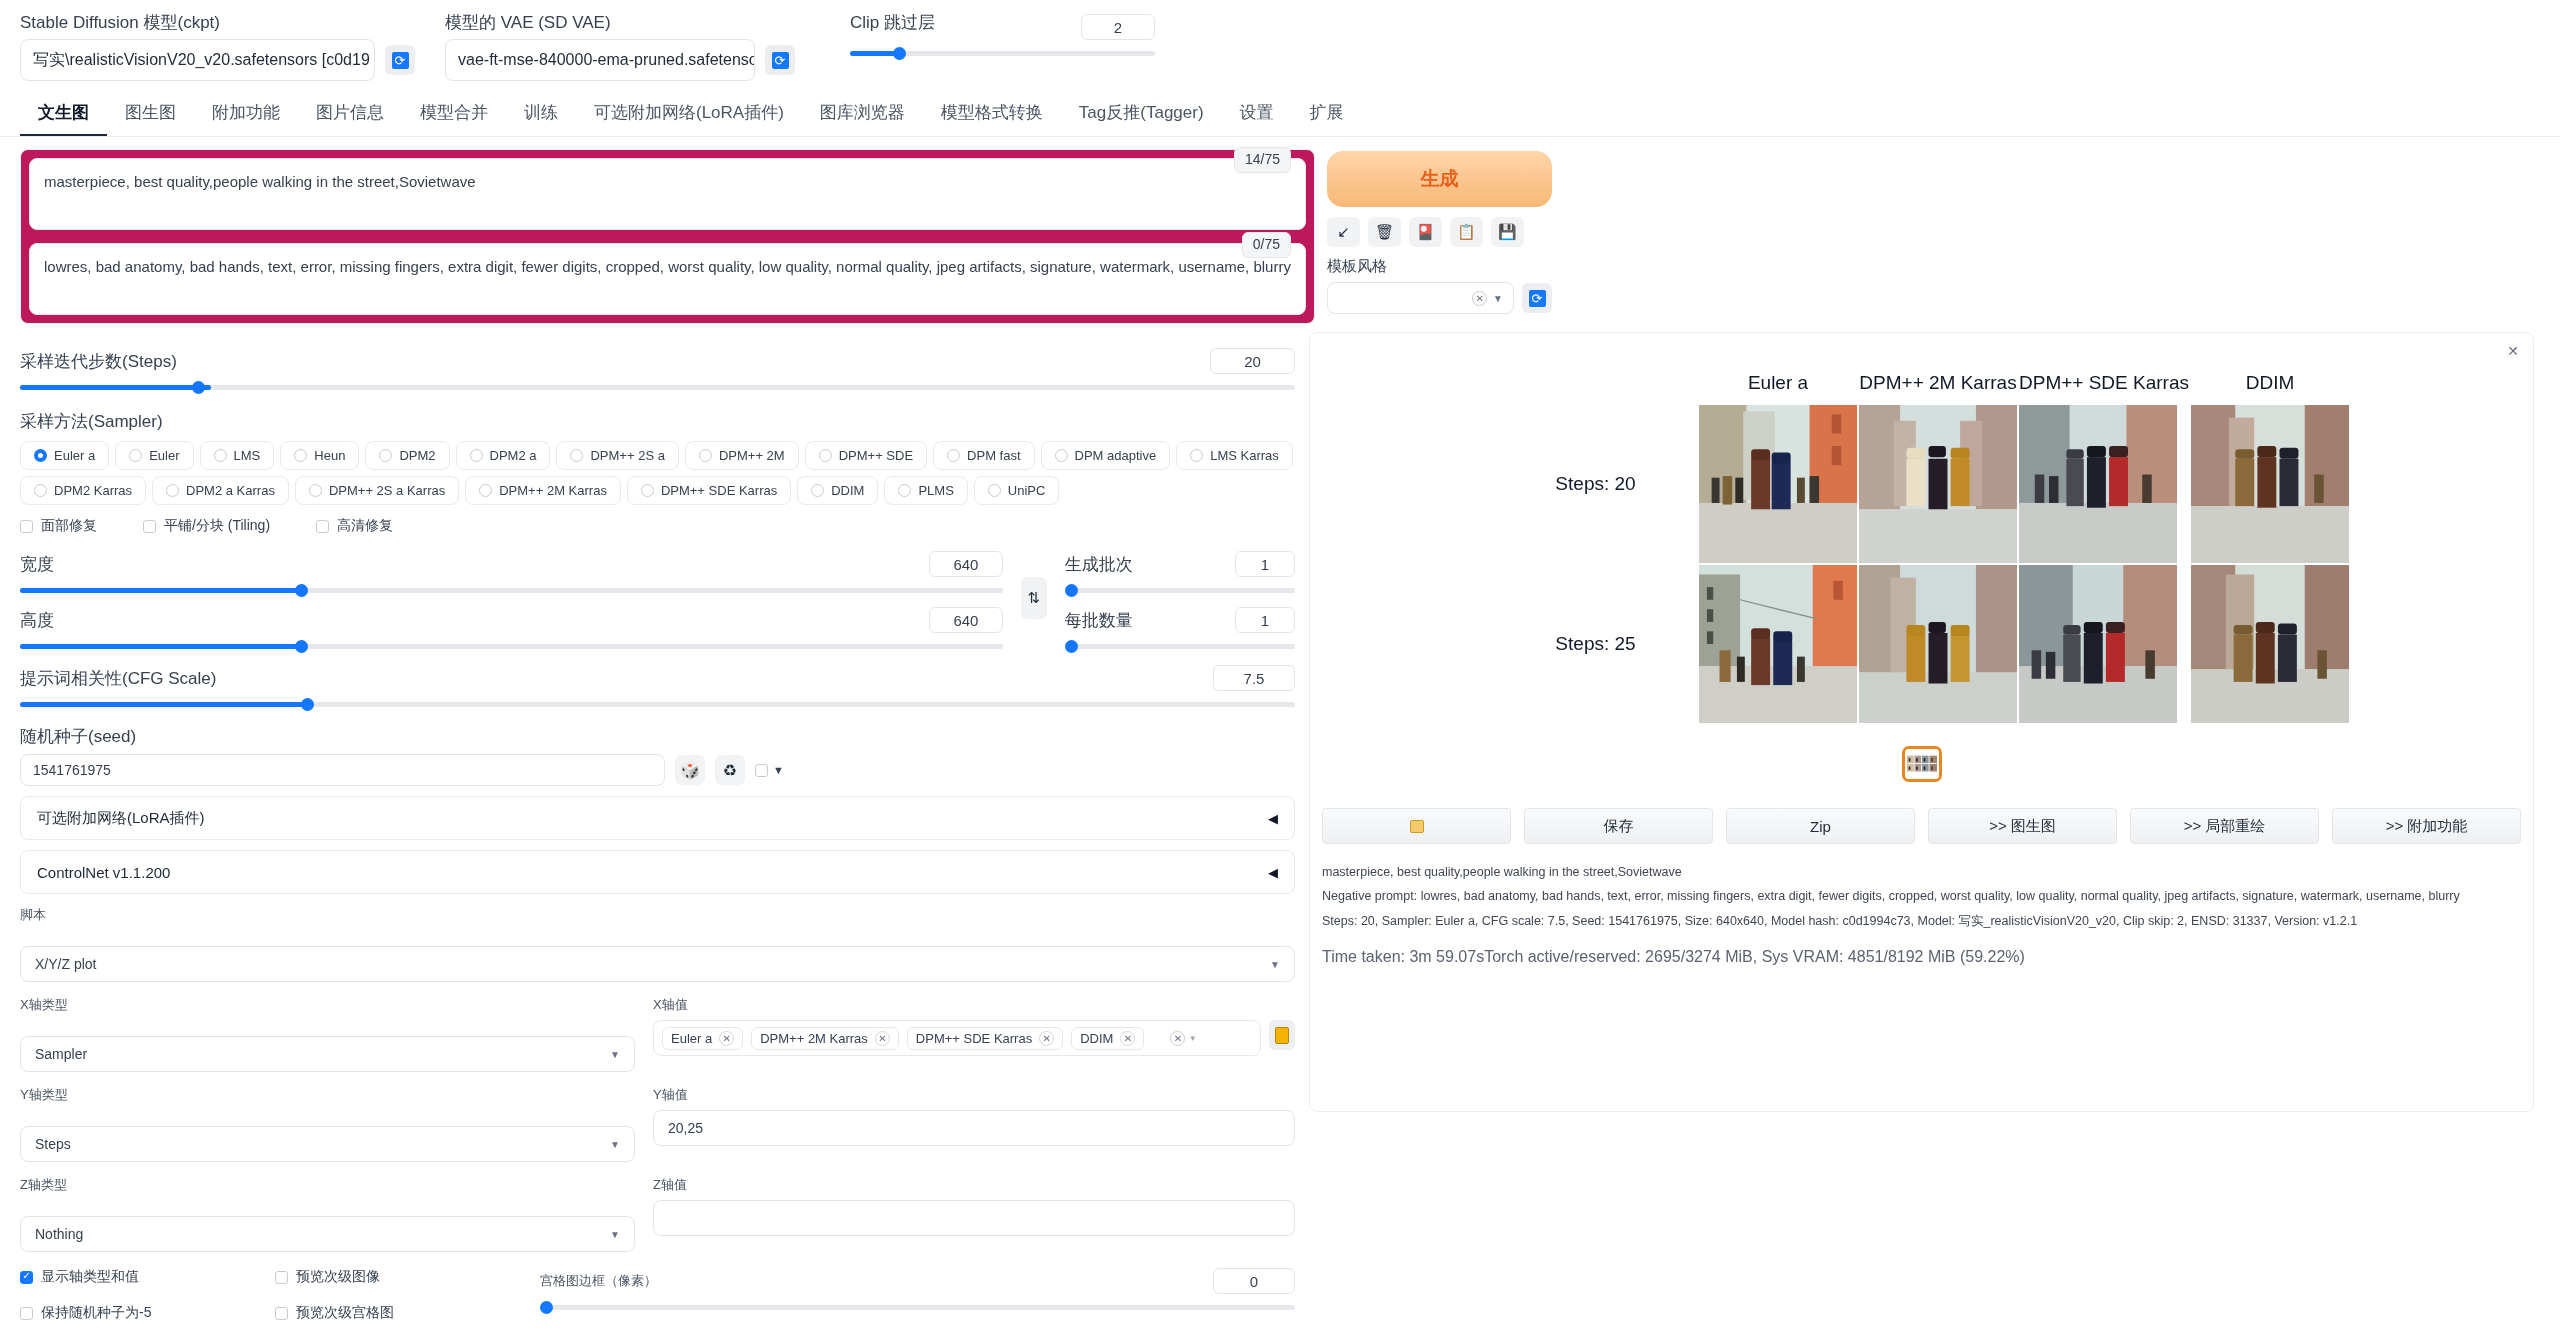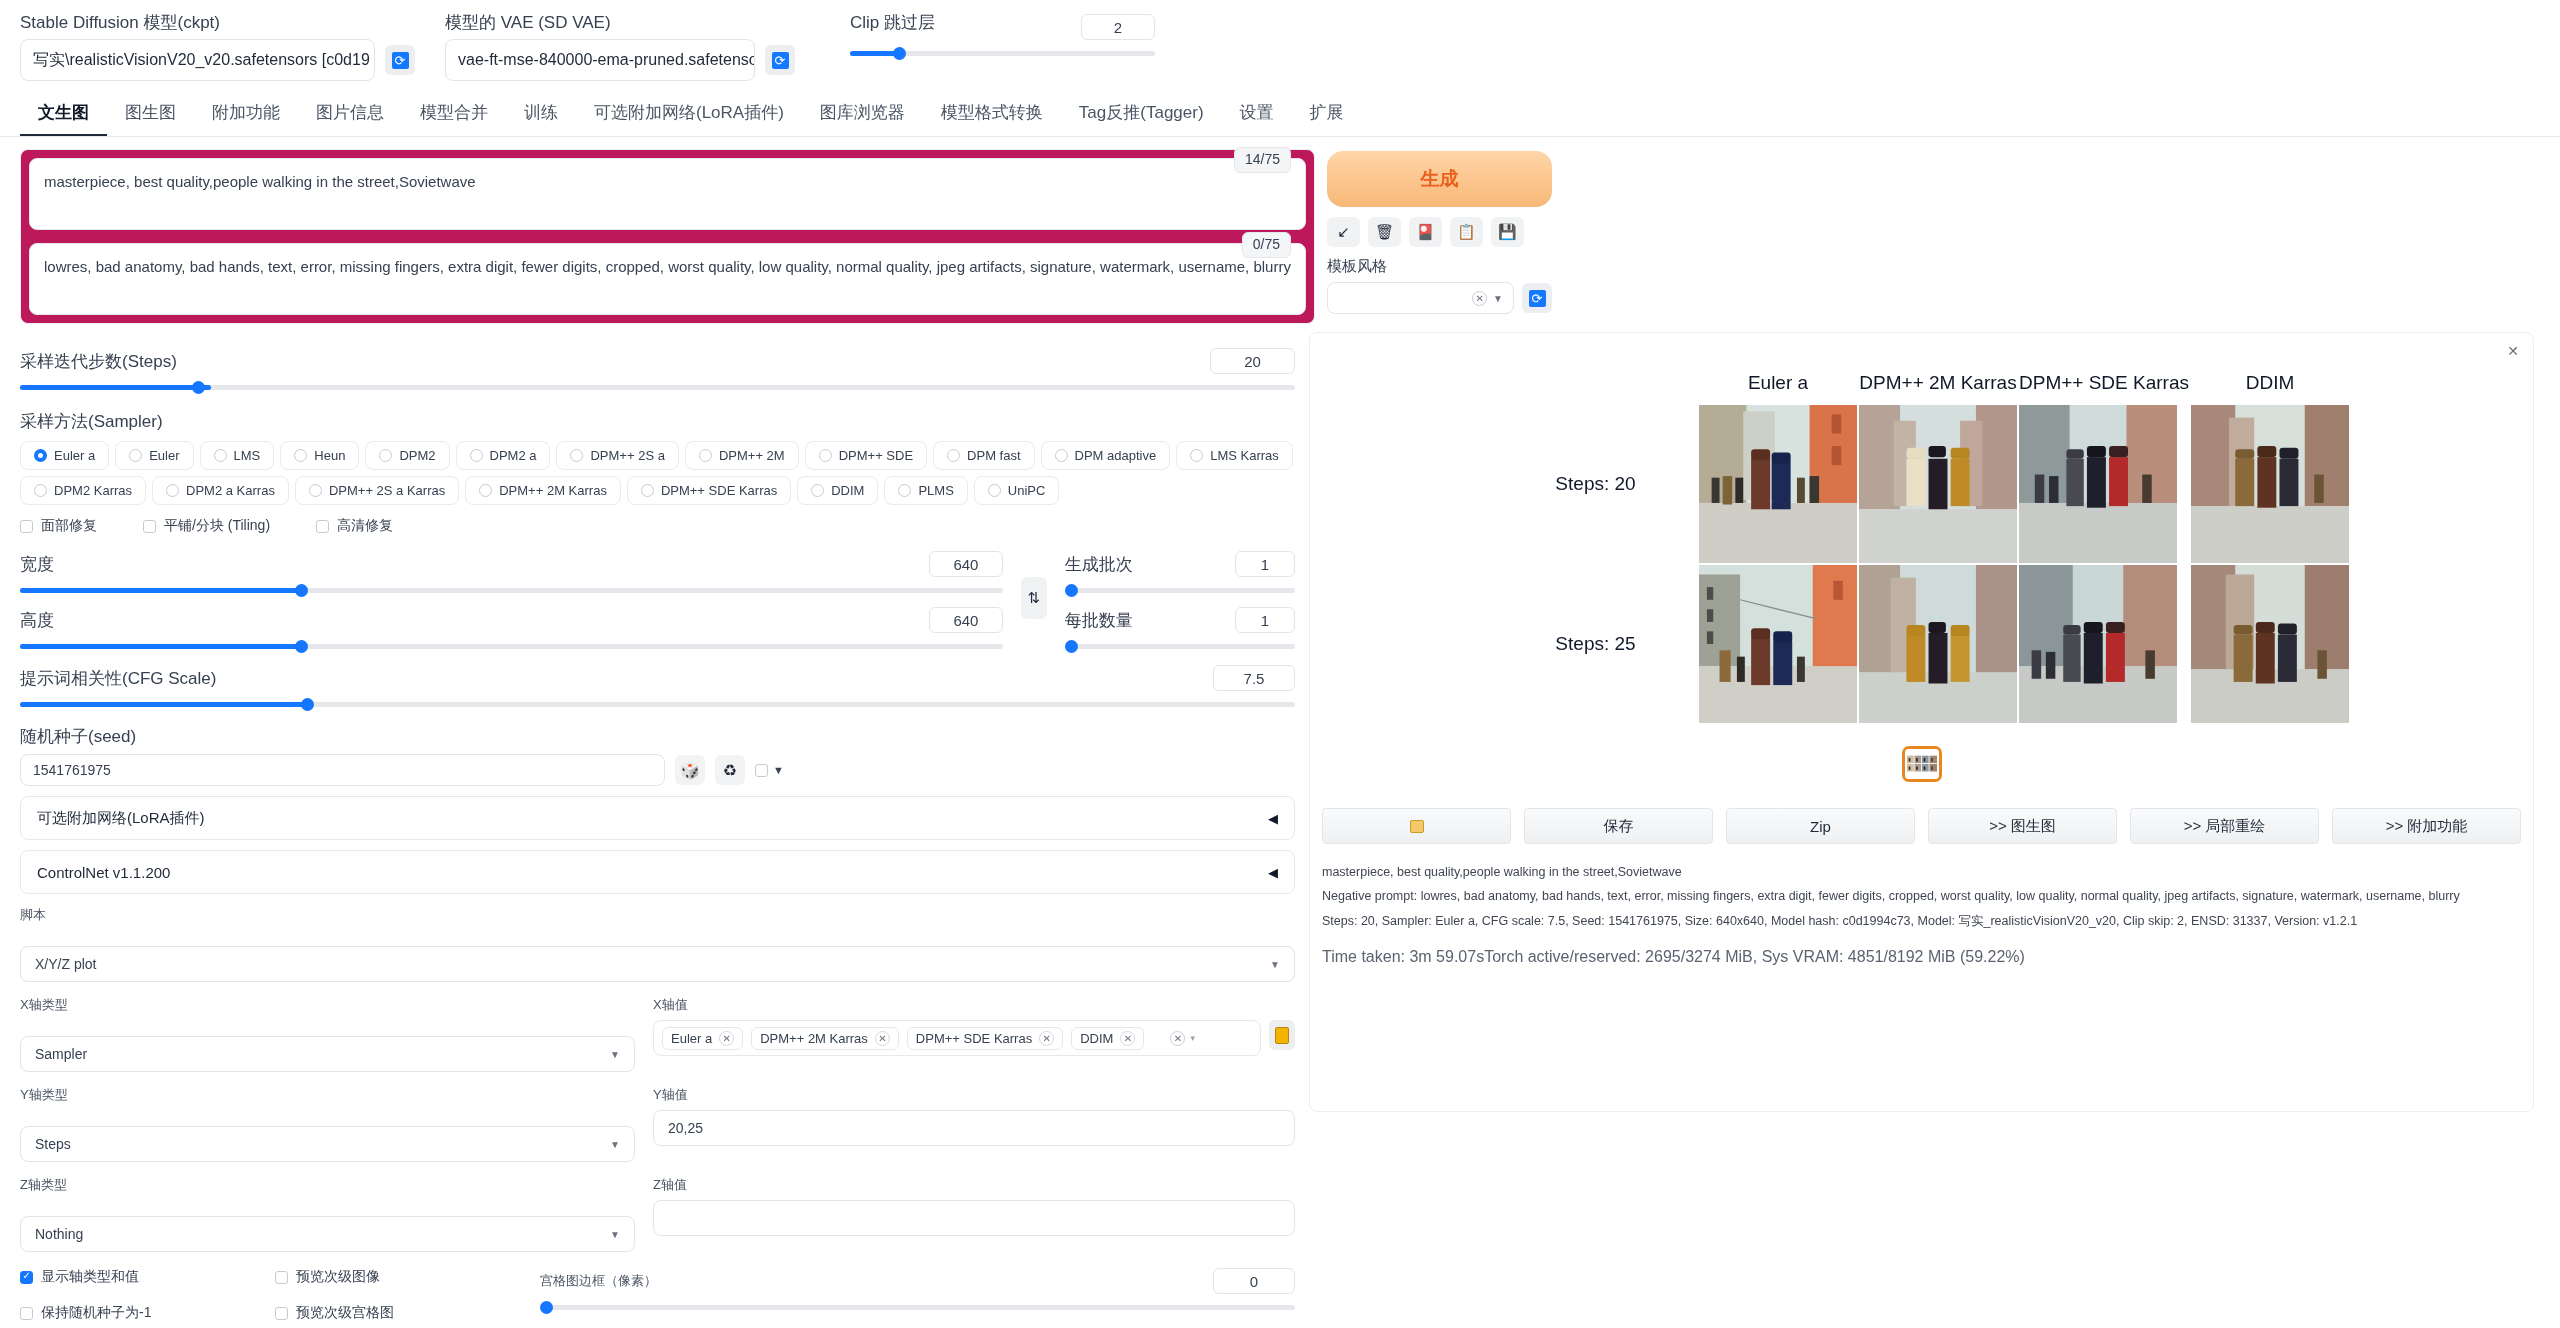--- a/index.html
+++ b/index.html
@@ -586,21 +586,21 @@
         </div>
 
         <div class="bottom-opts">
           <div class="opt-c1">
             <div class="opt-item">
                 <span class="cbox on"></span>
                 <span>显示轴类型和值</span>
               </div>
             <div class="opt-item">
                 <span class="cbox"></span>
-                <span>保持随机种子为-1</span>
+                <span>保持随机种子为-5</span>
               </div>
           </div>
           <div class="opt-c2">
             <div class="opt-item">
                 <span class="cbox"></span>
                 <span>预览次级图像</span>
               </div>
             <div class="opt-item">
                 <span class="cbox"></span>
                 <span>预览次级宫格图</span>

